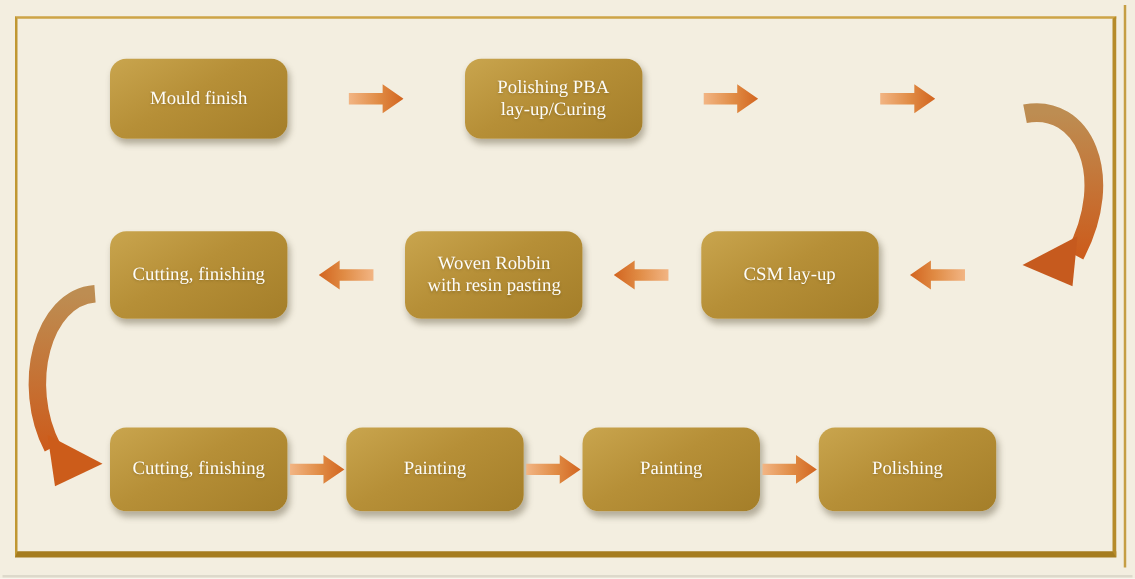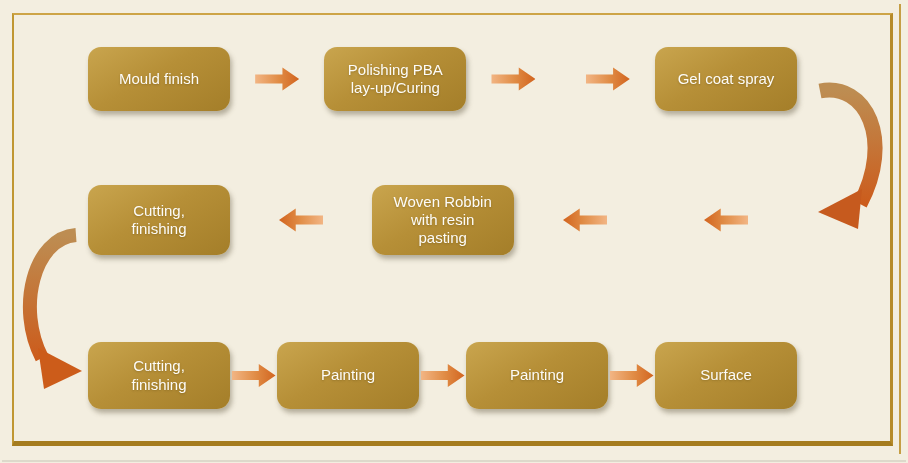--- a/index.html
+++ b/index.html
@@ -1,21 +1,21 @@
 <!DOCTYPE html>
 <html><head>
 <meta charset="utf-8">
 <style>
   html, body { margin: 0; padding: 0; background: #ffffff; }
   #slide {
     position: relative;
     width: 908px;
     height: 463px;
     background: #f3eee0;
-    font-family: Liberation Sans, sans-serif;
+    font-family: Liberation Serif, serif;
     overflow: hidden;
   }
   .frame {
     position: absolute;
     left: 12px; top: 13px; right: 15px; bottom: 17px;
     border-style: solid;
     border-width: 2px 3px 5px 2px;
     border-top-color: #cda447;
     border-left-color: #c09732;
     border-right-color: #b68b2a;
@@ -95,37 +95,37 @@
     </div>
     <div class="box">
       <span>Polishing PBA lay-up/Curing</span>
     </div>
     <div class="gap">
       <div class="arrow"></div>
     </div>
     <div class="gap">
       <div class="arrow"></div>
     </div>
-    <div class="box">
-      <span>Gel coat spray</span>
-    </div>
   </div>
 
   <div class="row row-2">
     <div class="box">
       <span>Cutting, finishing</span>
     </div>
     <div class="gap">
       <div class="arrow left"></div>
     </div>
     <div class="box">
       <span>Woven Robbin with resin pasting</span>
     </div>
     <div class="gap">
       <div class="arrow left"></div>
+    </div>
+    <div class="box">
+      <span>CSM lay-up</span>
     </div>
     <div class="gap">
       <div class="arrow left"></div>
     </div>
   </div>
 
   <div class="row row-3">
     <div class="box">
       <span>Cutting, finishing</span>
     </div>
@@ -138,21 +138,21 @@
     <div class="gap">
       <div class="arrow"></div>
     </div>
     <div class="box">
       <span>Painting</span>
     </div>
     <div class="gap">
       <div class="arrow"></div>
     </div>
     <div class="box">
-      <span>Surface</span>
+      <span>Polishing</span>
     </div>
   </div>
 
   <svg class="curve curve-right" width="100" height="158" viewBox="0 0 100 158">
     <defs>
       <linearGradient id="gradR" x1="0" y1="0" x2="0" y2="1">
         <stop offset="0" stop-color="#bd8d52"></stop>
         <stop offset="1" stop-color="#cc5c1c"></stop>
       </linearGradient>
     </defs>

